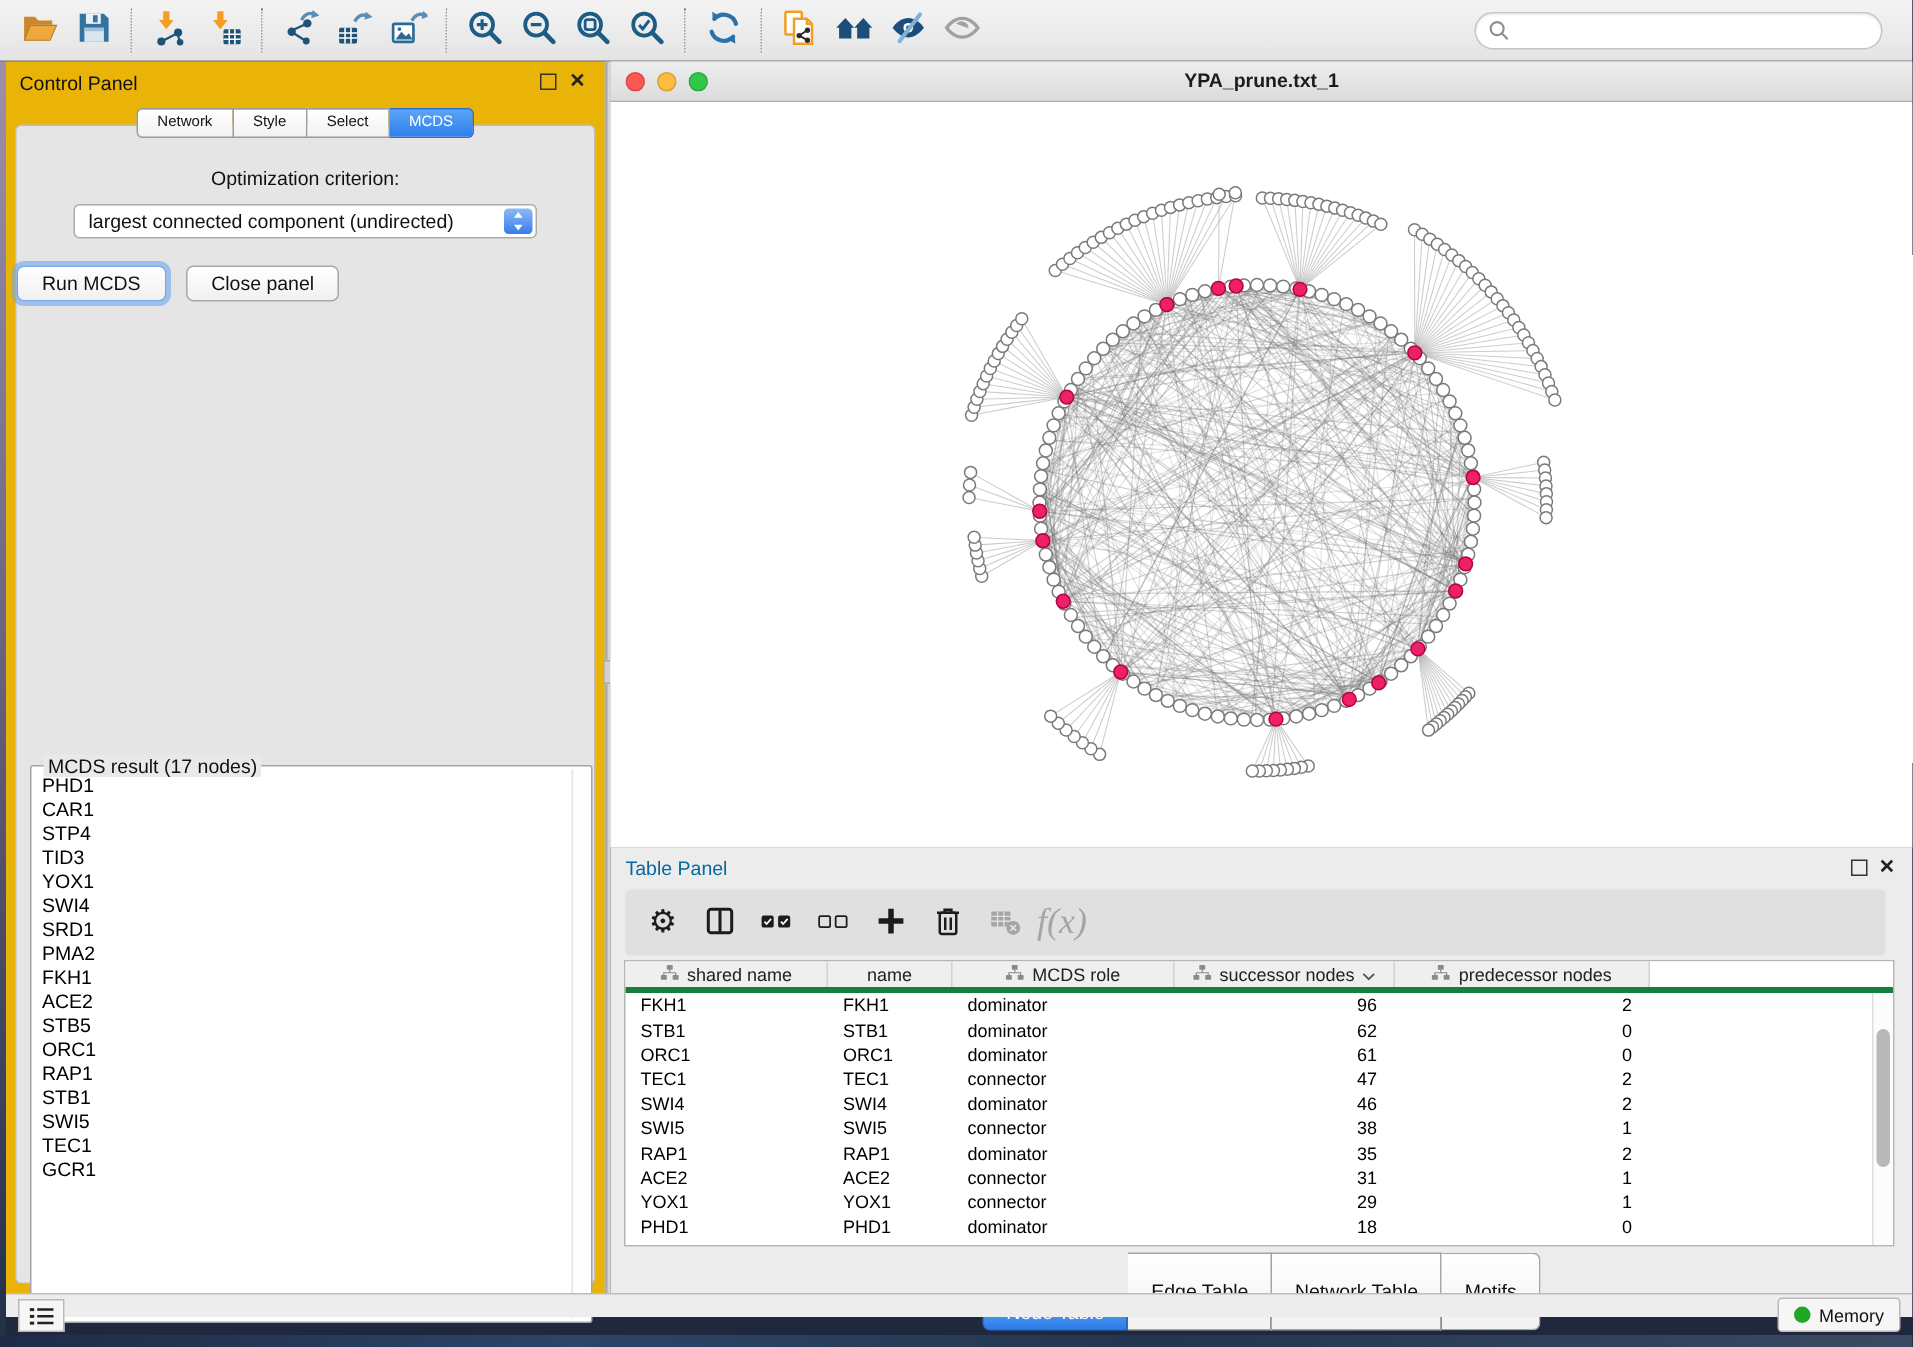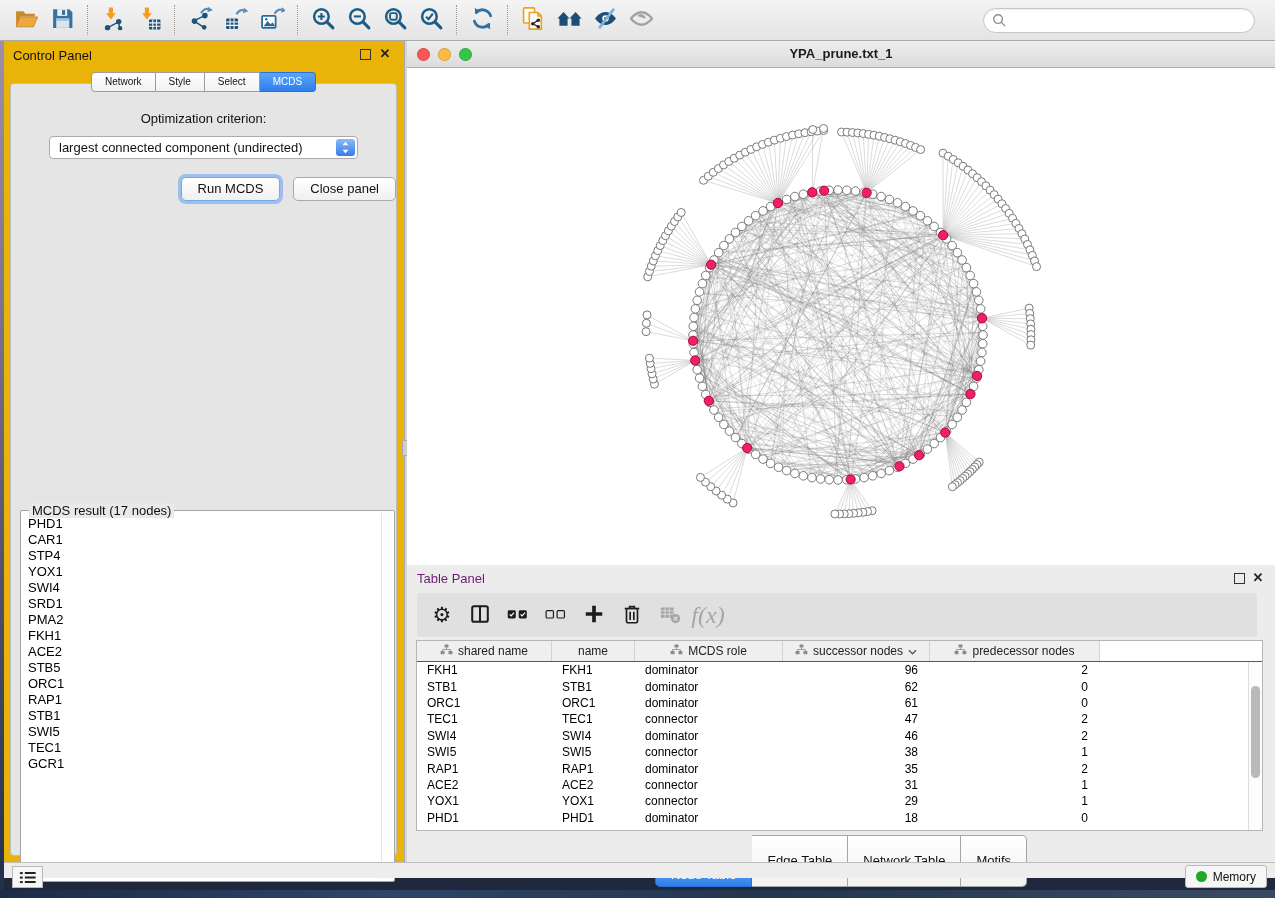--- a/index.html
+++ b/index.html
@@ -47,21 +47,21 @@
   .cp-tab.active { background:linear-gradient(#5ba4f8,#2e7fee); color:#fff; border-color:#2a6fd4; }
 
   .cp-body { position:absolute; left:6px; top:42px; width:387px; height:773px;
     background:#e5e5e5; border:1px solid #bdbdbd; border-radius:4px; }
   .opt-label { text-align:center; margin-top:27px; font-size:13px; color:#111; }
   .combo { position:absolute; left:38px; right:38px; top:52px; height:23px; background:#fff;
     border:1px solid #ababab; border-radius:4px; font-size:13px; color:#111; cursor:pointer;
     display:flex; align-items:center; padding-left:9px; }
   .combo-stepper { position:absolute; right:2px; top:2px; bottom:2px; width:19px; border-radius:3px;
     background:linear-gradient(#8abaf8,#3a7ce6); display:flex; align-items:center; justify-content:center; }
-  .btn-row { position:absolute; top:93px; width:100%; display:flex; justify-content:flex-end; gap:13px; }
+  .btn-row { position:absolute; top:93px; width:100%; display:flex; justify-content:flex-start; gap:13px; }
   .push-btn { background:linear-gradient(#ffffff,#f0f0f0); border:1px solid #a9a9a9; border-radius:5px;
     font-size:13px; color:#111; padding:3px 16px 4px; cursor:pointer; font-family:inherit; }
   .push-btn.focused { box-shadow:0 0 0 3px rgba(110,165,235,.6); border-color:#74a8e8; }
 
   .result-group { position:absolute; left:9px; top:426px; width:375px; height:372px;
     border:1px solid #a5a5a5; border-radius:2px; background:#fff; }
   .result-group-title { position:absolute; left:8px; top:-8px; background:#e9e9e9; padding:0 3px;
     font-size:13px; color:#111; }
   .result-list { position:absolute; inset:2px 14px 2px 2px; overflow:hidden; padding:3px 0 0 5px; }
   .result-item { font-size:13px; line-height:16px; color:#000; cursor:default; }
@@ -80,34 +80,34 @@
     border-bottom:1px solid #aeaeae; }
   .traffic { position:absolute; left:10px; top:7px; display:flex; gap:8px; }
   .light { width:13px; height:13px; border-radius:50%; border:1px solid rgba(0,0,0,.15); padding:0; cursor:pointer; }
   .net-title { position:absolute; left:0; right:0; top:5px; text-align:center; font-size:13px;
     font-weight:700; color:#1c1c1c; }
   .net-canvas { position:absolute; left:0; top:27px; width:868px; height:497px; background:#fff; cursor:default; }
 
   
   .table-panel { position:absolute; left:407px; top:565px; width:868px; height:297px; background:#ececec; }
   .tp-header { position:relative; height:26px; }
-  .tp-title { position:absolute; left:10px; top:6px; font-size:13px; color:#701a75; }
+  .tp-title { position:absolute; left:10px; top:6px; font-size:13px; color:#0369a1; }
   .tp-header .float-btn { right:30px; } .tp-header .close-btn { right:9px; }
   .tp-toolbar { position:absolute; left:10px; top:28px; width:840px; height:44px; background:#e0e0e0;
     border-radius:3px; display:flex; align-items:center; padding:0 6px; }
   .tpt-btn { width:38px; height:36px; border:none; background:transparent; display:flex; align-items:center;
     justify-content:center; cursor:pointer; color:#1c1c1c; }
   .tpt-btn svg { width:22px; height:22px; }
   .tpt-btn .glyph { font-size:21px; line-height:22px; }
   .tpt-btn.disabled { color:#a5a5a5; cursor:default; }
   .fx { font-family:"Liberation Serif",serif; font-style:italic; font-size:24px; }
 
   .node-table { position:absolute; left:9px; top:75px; width:847px; height:191px; background:#fff;
     border:1px solid #b5b5b5; }
-  .nt-head { display:flex; height:21px; border-bottom:1px solid #15803d; background:#efefef; }
+  .nt-head { display:flex; height:21px; border-bottom:4px solid #15803d; background:#efefef; }
   .th { position:relative; display:flex; align-items:center; justify-content:center; gap:5px;
     border-right:1px solid #d2d2d2; font-size:12px; color:#222; cursor:pointer; }
   .th .tree-icon { width:13px; height:11px; }
   .th-fill { flex:1; background:#fff; border-right:none; cursor:default; }
   .nt-body { position:absolute; left:0; top:21px; right:14px; bottom:0; overflow:hidden; }
   .tr { display:flex; height:16.4px; align-items:center; cursor:default; }
   .td { font-size:12px; color:#000; white-space:nowrap; overflow:hidden; }
   .td.l { padding-left:10px; text-align:left; }
   .td.r { padding-right:12px; text-align:right; }
   .nt-scroll { position:absolute; top:21px; right:0; bottom:0; width:14px; background:#fcfcfc;
@@ -323,20 +323,21 @@
       <div class="btn-row">
         <button class="push-btn focused">Run MCDS</button>
         <button class="push-btn">Close panel</button>
       </div>
       <div class="result-group">
         <span class="result-group-title">MCDS result (17 nodes)</span>
         <div class="result-list" id="result-list">
             <div class="result-item">PHD1</div>
             <div class="result-item">CAR1</div>
             <div class="result-item">STP4</div>
+            <div class="result-item">TID3</div>
             <div class="result-item">YOX1</div>
             <div class="result-item">SWI4</div>
             <div class="result-item">SRD1</div>
             <div class="result-item">PMA2</div>
             <div class="result-item">FKH1</div>
             <div class="result-item">ACE2</div>
             <div class="result-item">STB5</div>
             <div class="result-item">ORC1</div>
             <div class="result-item">RAP1</div>
             <div class="result-item">STB1</div>

